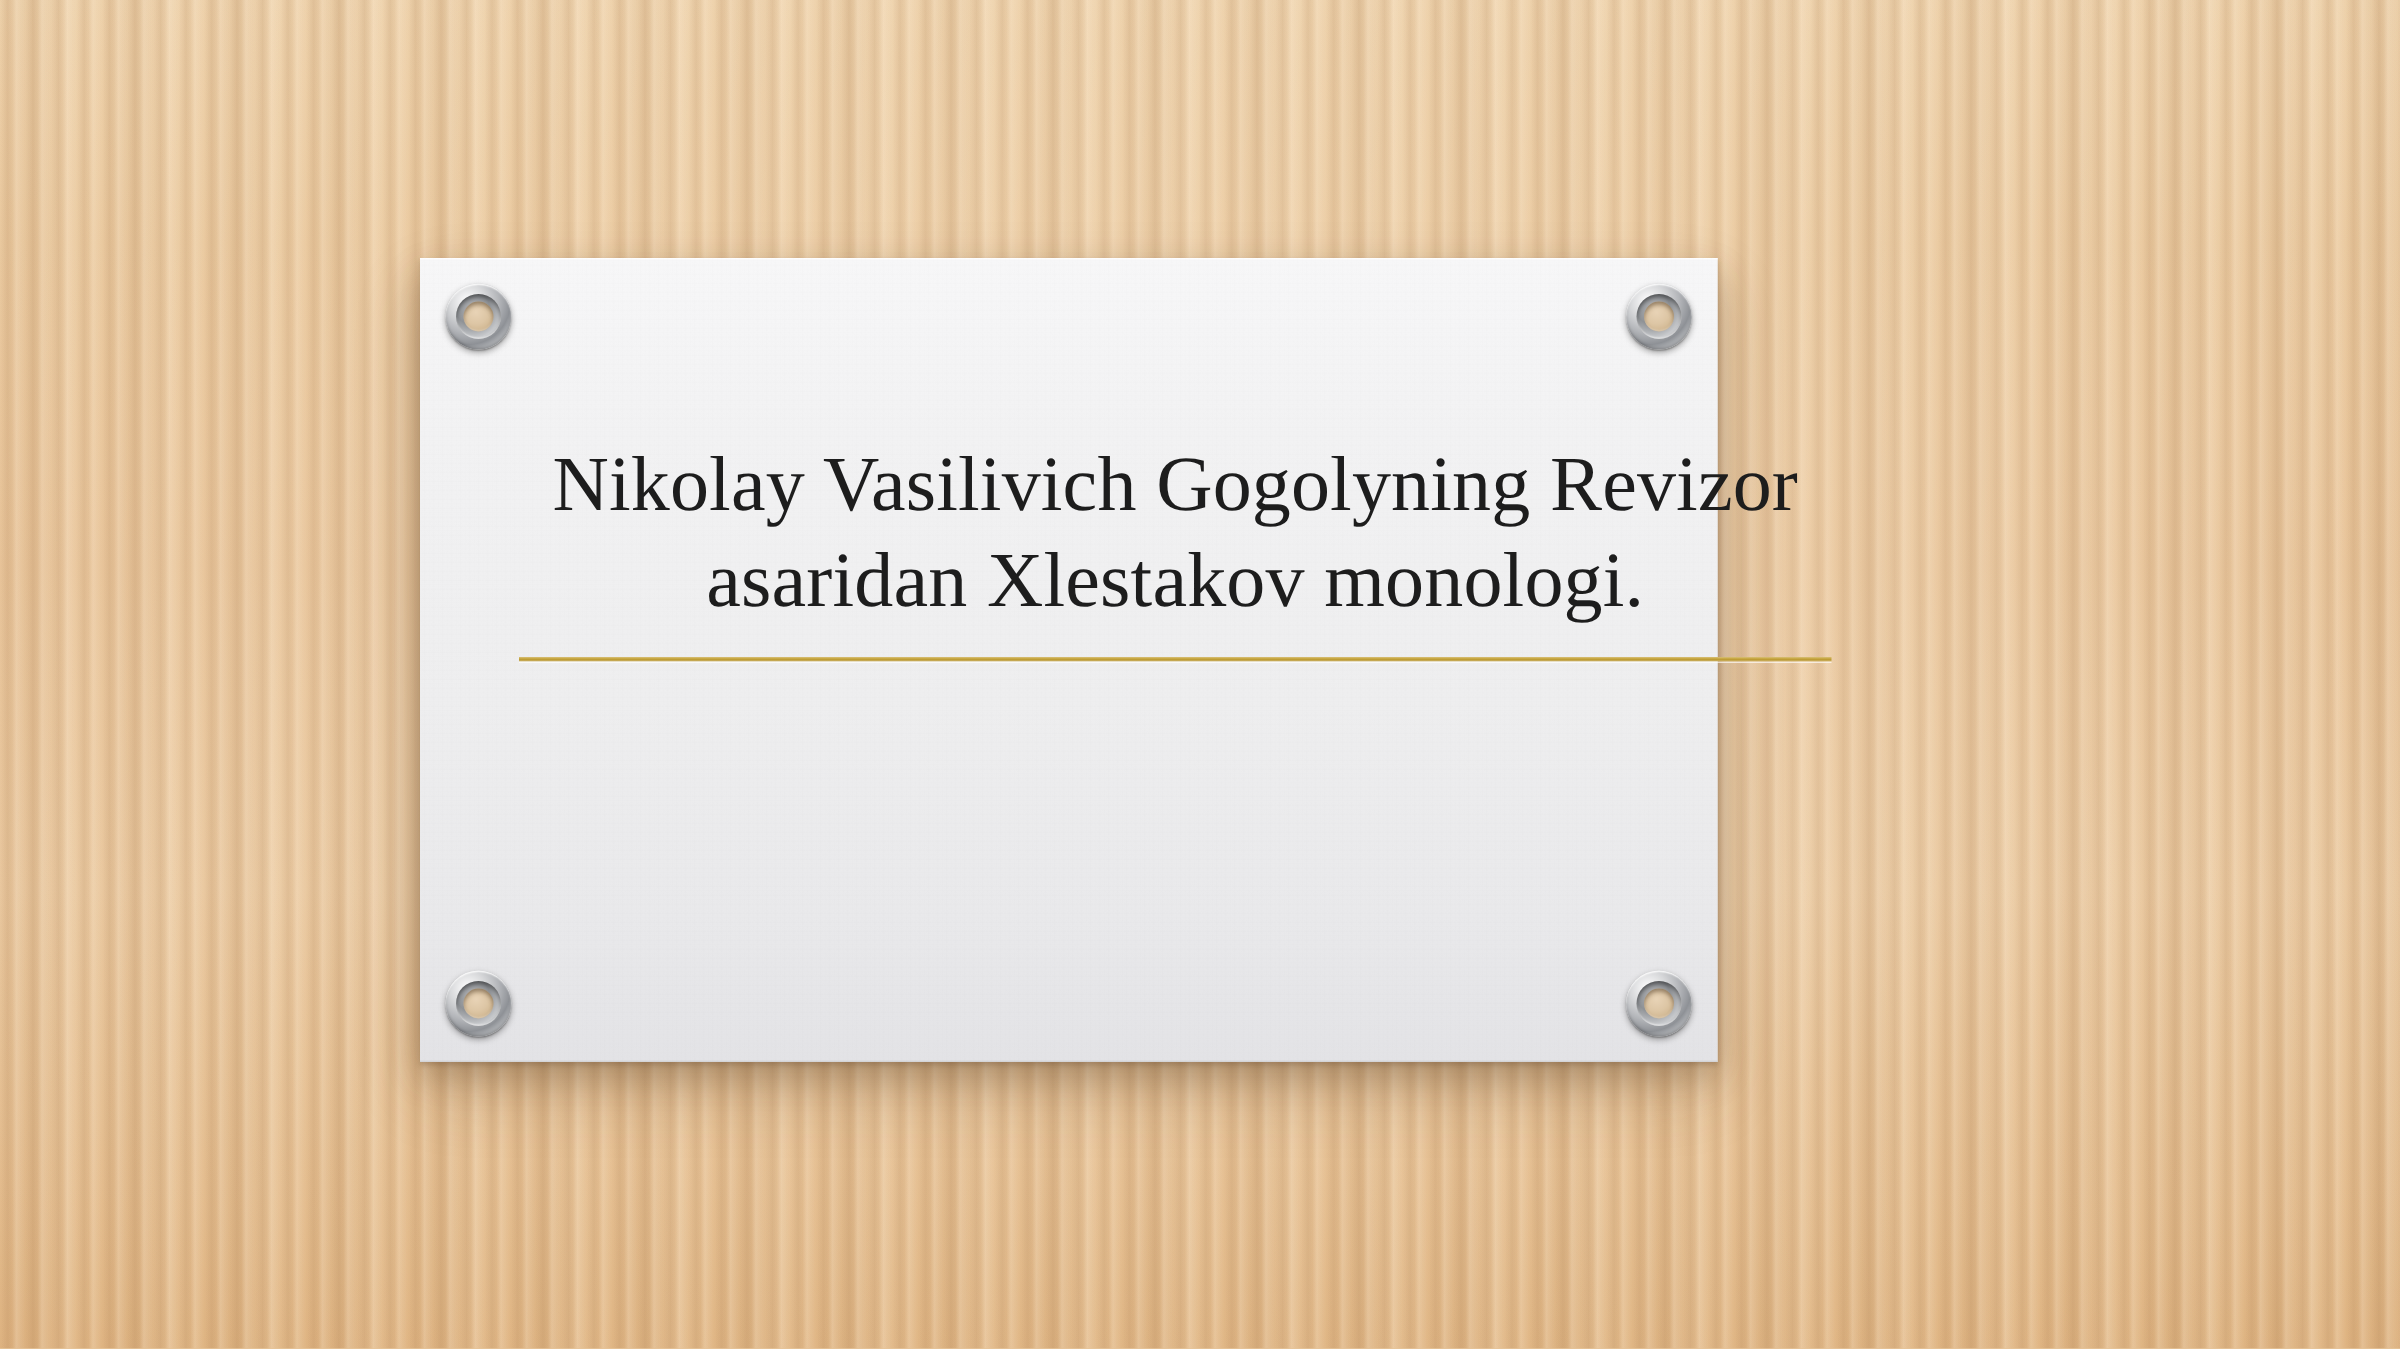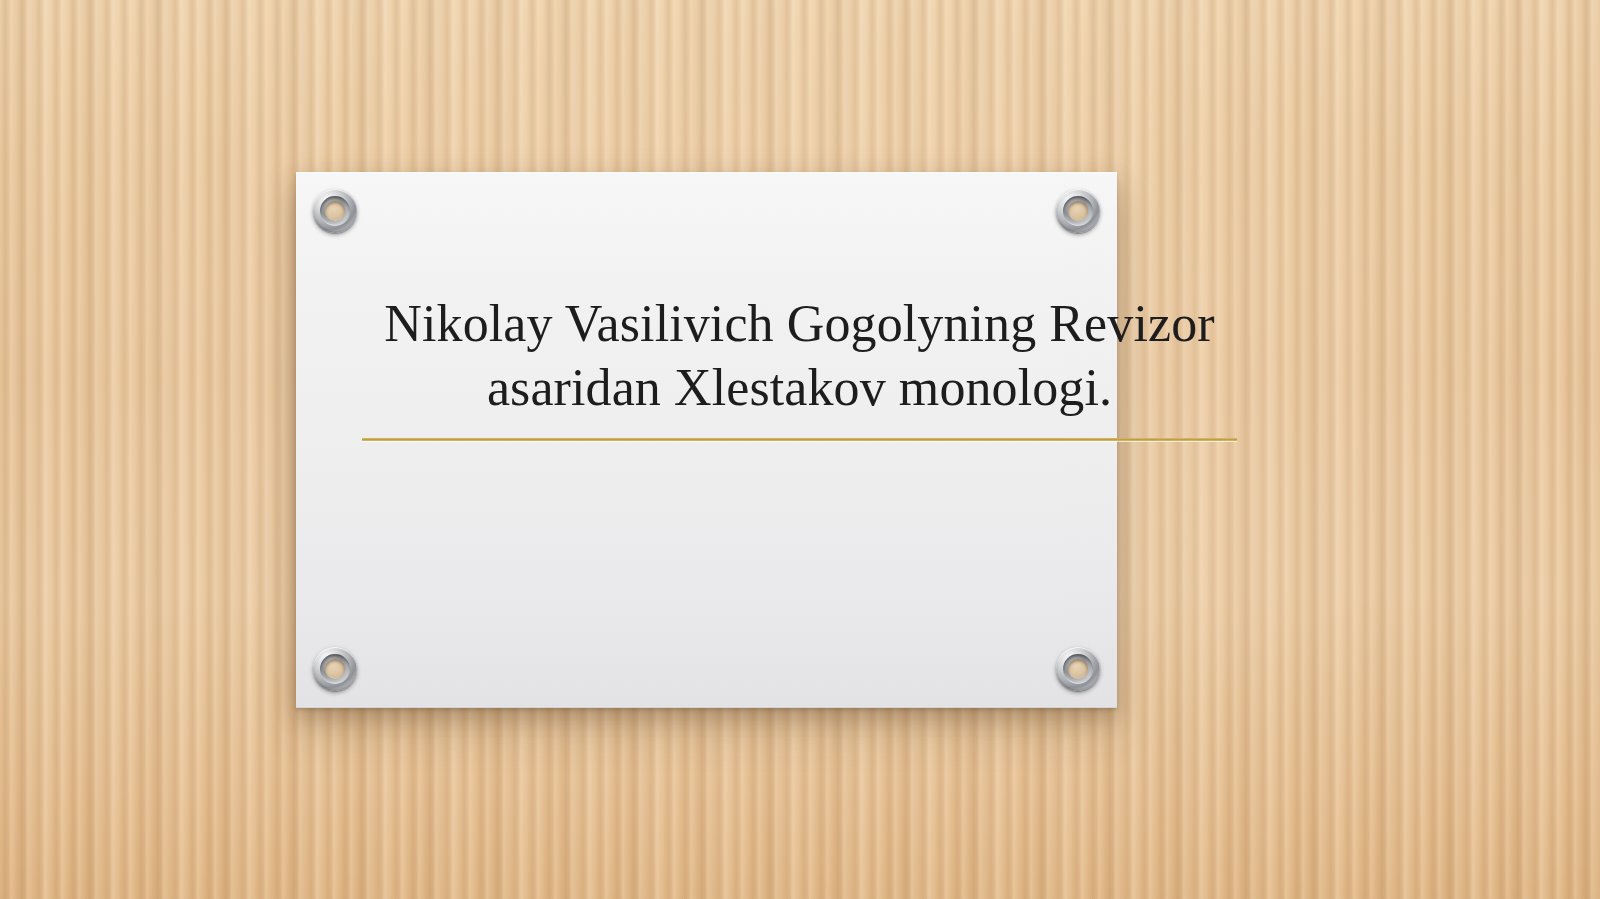--- a/index.html
+++ b/index.html
@@ -71,21 +71,21 @@
         rgba(255,240,215,0.08) 38%,
         rgba(150,100,55,0.00) 62%,
         rgba(140,95,50,0.13) 88%,
         rgba(125,82,40,0.22) 100%);
     pointer-events: none;
   }
 
   
   .plaque {
     position: absolute;
-    left: 296px;
+    left: 280px;
     top: 172px;
     width: 821px;
     height: 536px;
     background-color: #f1f1f2;
     background-image:
       linear-gradient(180deg,
         #f7f7f8 0%,
         #f2f2f3 22%,
         #eeeeef 55%,
         #e9e9eb 82%,
@@ -93,20 +93,21 @@
       radial-gradient(120% 90% at 38% 26%,
         rgba(255,255,255,0.75) 0%,
         rgba(255,255,255,0.10) 45%,
         rgba(0,0,0,0.00) 70%);
     box-shadow:
       0 2px 3px rgba(90,60,30,0.22),
       0 10px 20px rgba(90,60,30,0.26),
       0 20px 42px rgba(80,52,24,0.20),
       inset 0 1px 0 rgba(255,255,255,0.85),
       inset 0 -1px 0 rgba(0,0,0,0.06);
+    padding-left: 44px;
   }
 
   
   .plaque-grain {
     position: absolute;
     inset: 0;
     opacity: 0.5;
     background-image:
       repeating-linear-gradient(
         0deg,

